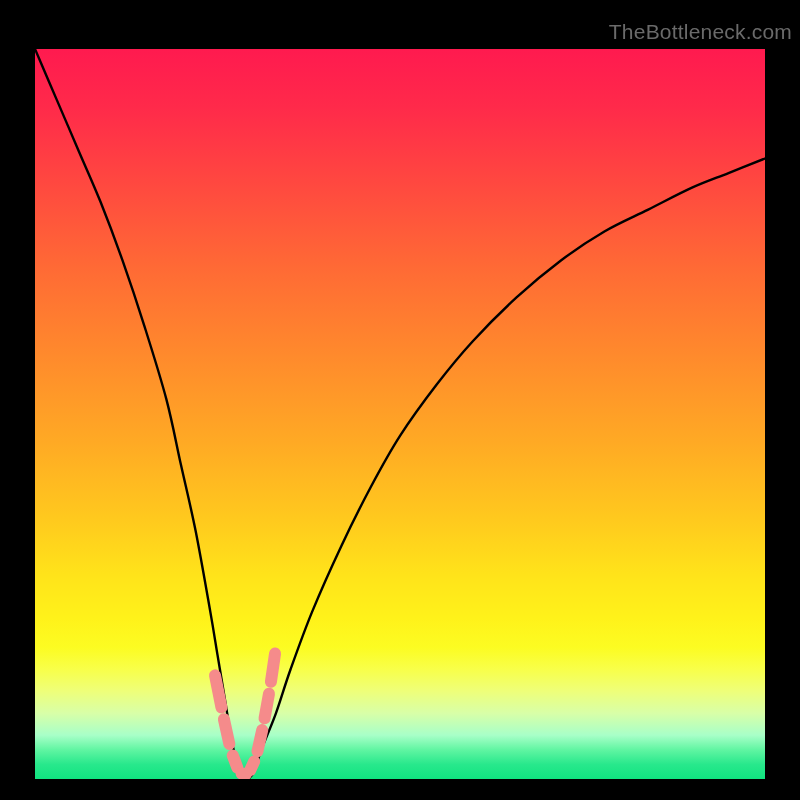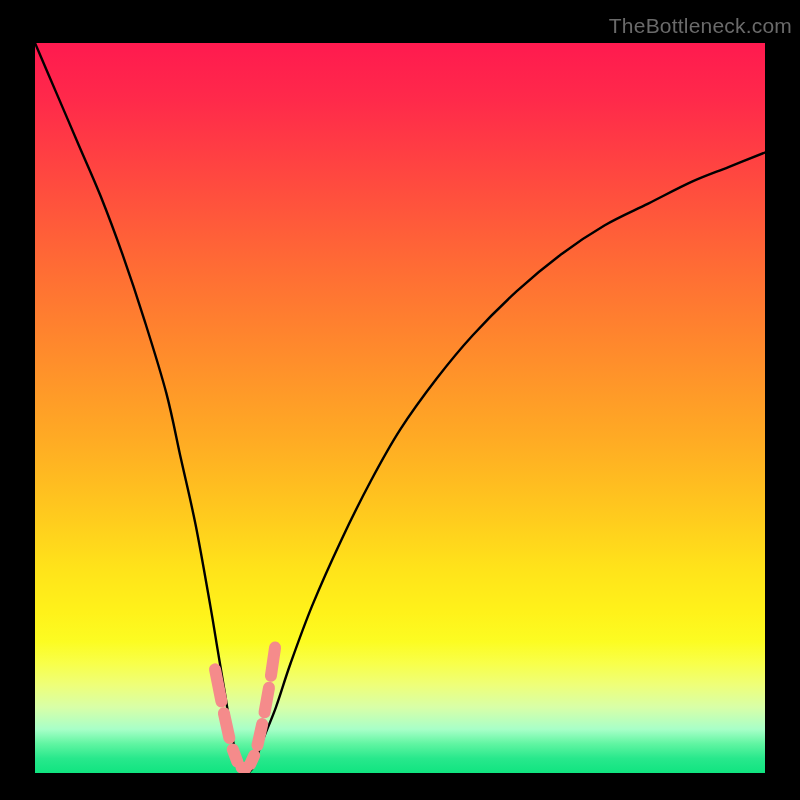--- a/index.html
+++ b/index.html
@@ -6,21 +6,21 @@
     margin: 0;
     padding: 0;
     width: 800px;
     height: 800px;
     overflow: hidden;
     background: #000;
     font-family: Arial, Helvetica, sans-serif;
   }
   .frame {
     position: absolute;
-    top: 8px;
+    top: 14px;
     left: 0;
     width: 800px;
     height: 624px;
     background: #000;
   }
   .plot {
     position: absolute;
     top: 35px;
     left: 35px;
     width: 730px;

